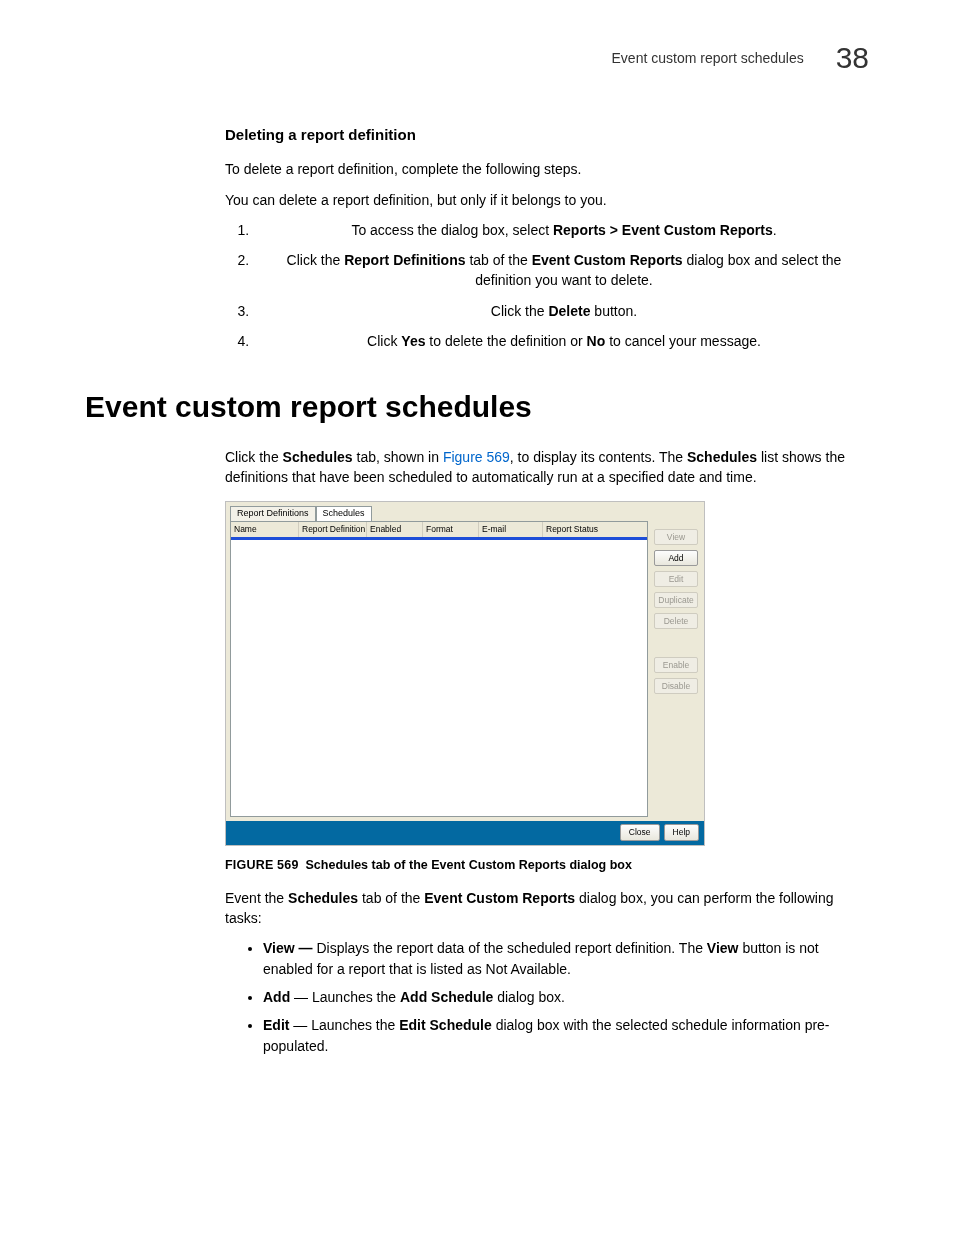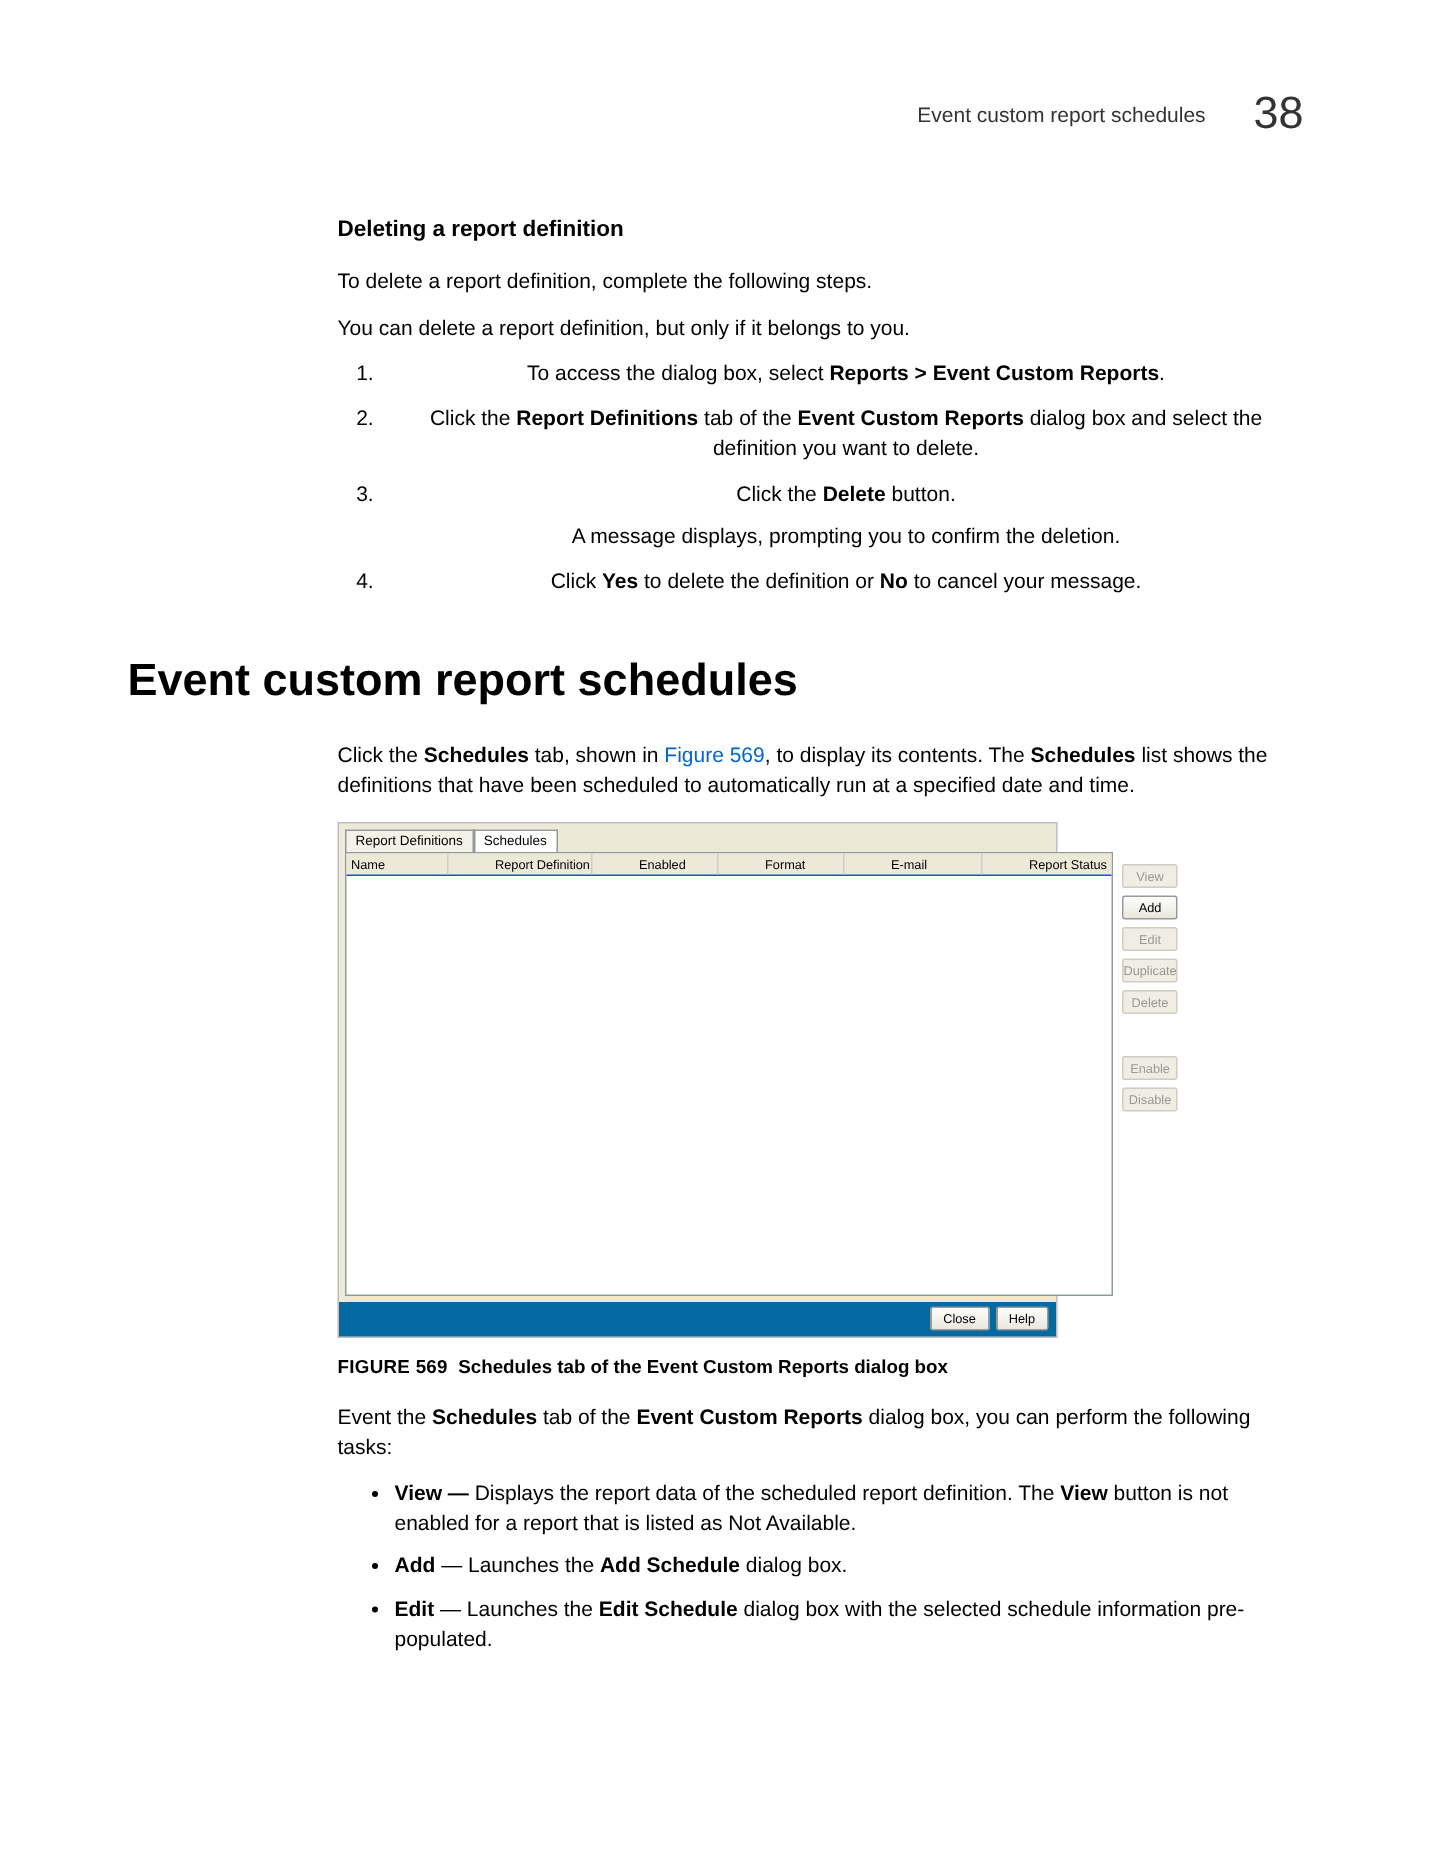--- a/index.html
+++ b/index.html
@@ -8,21 +8,21 @@
     padding: 0;
     background: #fff;
     font-family: Arial, Helvetica, sans-serif;
     color: #000;
     font-size: 14px;
     line-height: 1.45;
   }
   .page {
     width: 954px;
     min-height: 1235px;
-    padding: 54px 85px 60px 85px;
+    padding: 36px 85px 60px 85px;
     position: relative;
   }
   .running-header {
     text-align: right;
     margin-bottom: 44px;
   }
   .running-header-text {
     font-size: 14px;
     color: #333;
     margin-right: 28px;
@@ -84,21 +84,21 @@
     display: flex;
     background: #ece9d8;
   }
   .tbl-area { flex: 1 1 auto; padding: 0 4px 4px 4px; }
   .tbl {
     width: 100%;
     border: 1px solid #919b9c;
     background: #fff;
     height: 296px;
   }
-  .tbl-head { display: flex; border-bottom: 1px solid #1d4ed8; background: #ece9d8; gap: 28px; }
+  .tbl-head { display: flex; border-bottom: 3px solid #1d4ed8; background: #ece9d8; }
   .th {
     padding: 1px 3px;
     border-right: 1px solid #d0cdbf;
     white-space: nowrap;
     font-size: 8.5px;
   }
   .th.c1 { width: 68px; }
   .th.c2 { width: 68px; }
   .th.c3 { width: 56px; }
   .th.c4 { width: 56px; }
@@ -168,21 +168,20 @@
 
     <ol class="steps">
       <li>
         <span>To access the dialog box, select </span><span class="bold">Reports &gt; Event Custom Reports</span><span>.</span>
       </li>
       <li>
         <span>Click the </span><span class="bold">Report Definitions</span><span> tab of the </span><span class="bold">Event Custom Reports</span><span> dialog box and select the definition you want to delete.</span>
       </li>
       <li>
         <span>Click the </span><span class="bold">Delete</span><span> button.</span>
-        <div class="substep">A message displays, prompting you to confirm the deletion.</div>
       </li>
       <li>
         <span>Click </span><span class="bold">Yes</span><span> to delete the definition or </span><span class="bold">No</span><span> to cancel your message.</span>
       </li>
     </ol>
   </div>
 
   <h1 class="major-title">Event custom report schedules</h1>
 
   <div class="content-indent">

